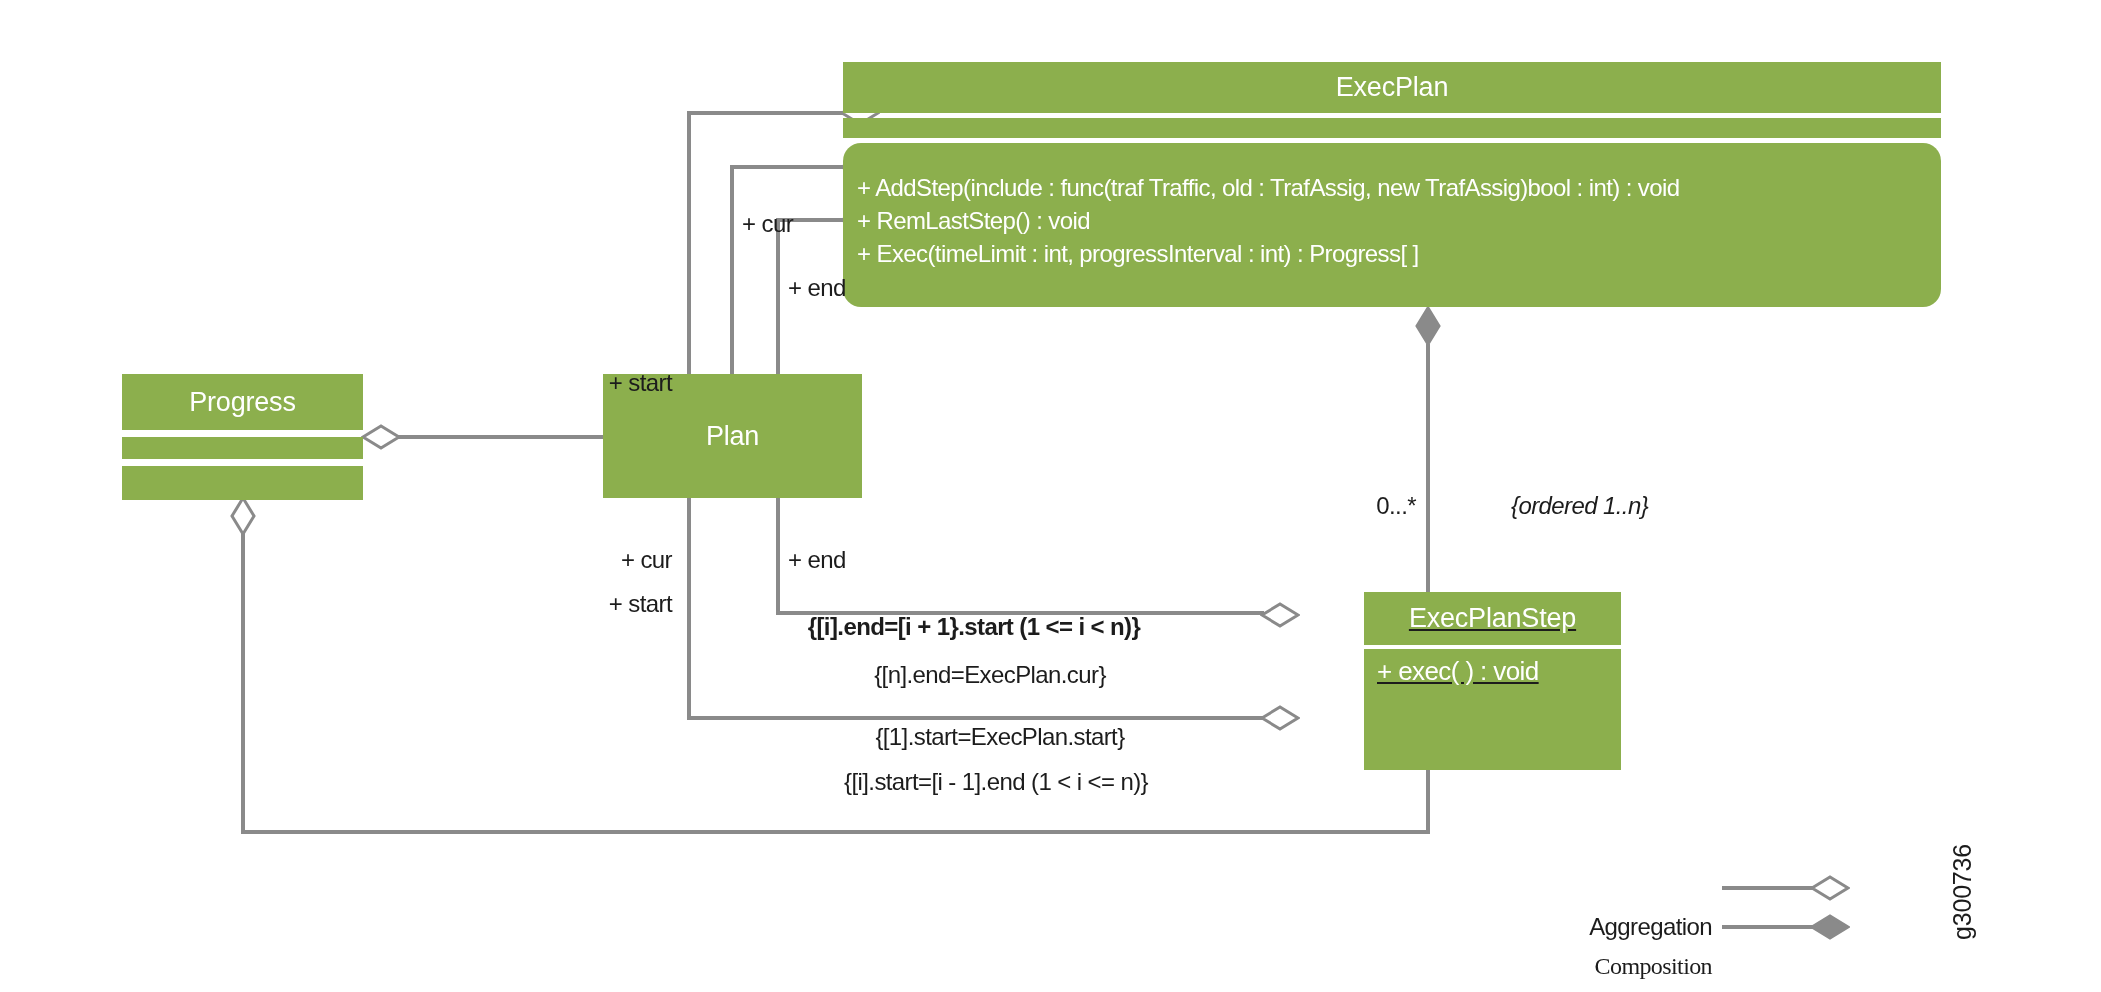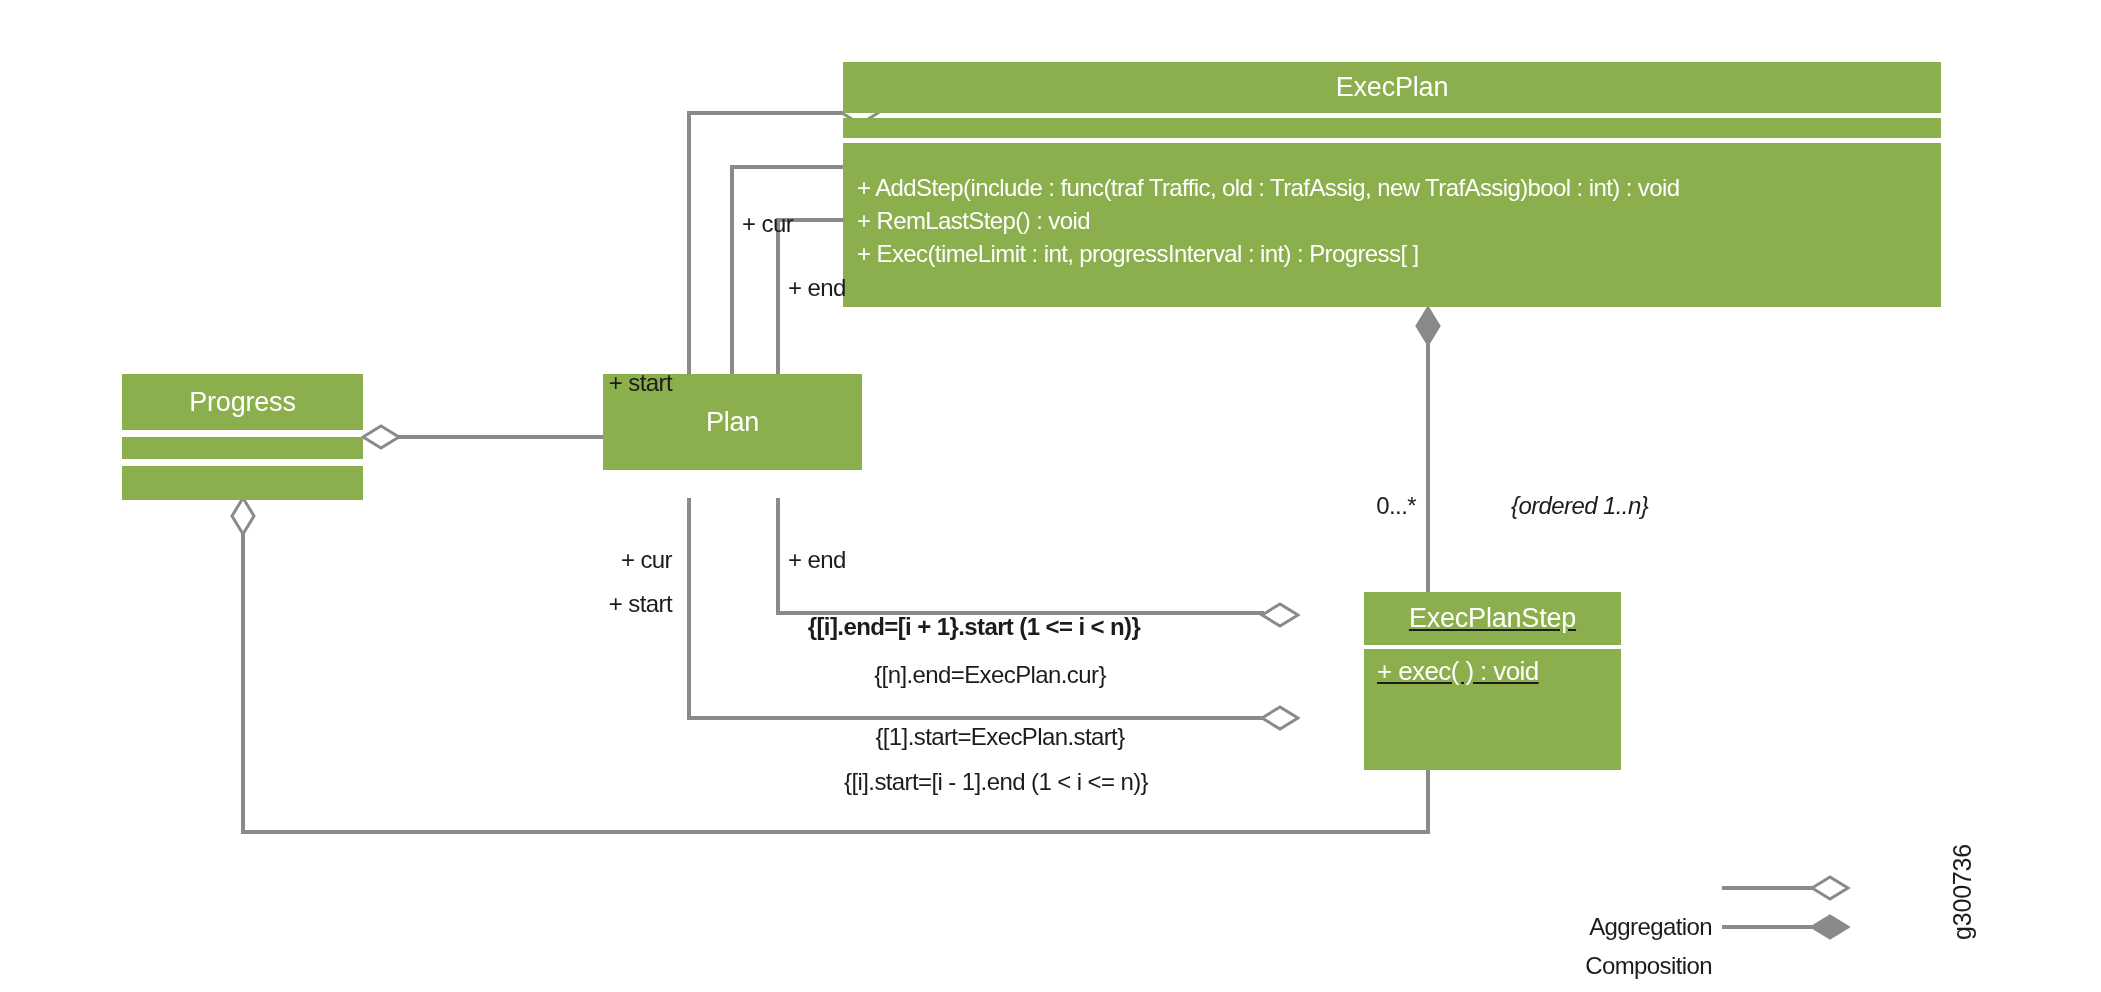--- a/index.html
+++ b/index.html
@@ -86,36 +86,36 @@
     </svg>
   <div class="ln" style="left:241px;top:533px;width:4px;height:299px;"></div>
   <div class="ln" style="left:241px;top:830px;width:1189px;height:4px;"></div>
   <div class="ln" style="left:1426px;top:735px;width:4px;height:97px;"></div>
 
   <div class="uml-box" style="left:843px;top:62px;width:1098px;height:245px;">
     <div class="band title-band" style="height:51px;">
       <span>ExecPlan</span>
     </div>
     <div class="band" style="height:20px;margin-top:5px;"></div>
-    <div class="band method-band" style="height:164px;margin-top:5px;padding:28px 0 0 14px;box-sizing:border-box;">
+    <div class="band method-band" style="height:164px;margin-top:5px;padding:28px 0 0 14px;box-sizing:border-box;border-radius:18px;">
       <div>+ AddStep(include : func(traf Traffic, old : TrafAssig, new TrafAssig)bool : int) : void</div>
       <div>+ RemLastStep() : void</div>
       <div>+ Exec(timeLimit : int, progressInterval : int) : Progress[ ]</div>
     </div>
   </div>
 
   <div class="uml-box" style="left:122px;top:374px;width:241px;height:123px;">
     <div class="band title-band" style="height:56px;">
       <span>Progress</span>
     </div>
     <div class="band" style="height:22px;margin-top:7px;"></div>
     <div class="band" style="height:34px;margin-top:7px;"></div>
   </div>
 
-  <div class="uml-box band title-band" style="left:603px;top:374px;width:259px;height:96px;">
+  <div class="uml-box band title-band" style="left:603px;top:374px;width:259px;height:124px;">
     <span>Plan</span>
   </div>
 
   <div class="uml-box band" style="left:1364px;top:592px;width:257px;height:178px;text-decoration:underline;">
     <div class="title-band" style="height:53px;">
       <span>ExecPlanStep</span>
     </div>
     <div style="height:4px;background:#fff;"></div>
     <div class="method-band" style="padding:6px 0 0 13px;font-size:26px;">
       <div>+ exec( ) : void</div>
@@ -136,21 +136,21 @@
   <div class="lbl center" style="left:760px;top:621px;width:460px;">{[n].end=ExecPlan.cur}</div>
   <div class="lbl center" style="left:770px;top:683px;width:460px;">{[1].start=ExecPlan.start}</div>
   <div class="lbl center" style="left:766px;top:728px;width:460px;">{[i].start=[i - 1].end (1 &lt; i &lt;= n)}</div>
 
   <div class="lbl right" style="left:1540px;top:873px;width:172px;">Aggregation</div>
   <div class="ln" style="left:1722px;top:886px;width:92px;height:4px;"></div>
   <svg class="dia" style="left:1810px;top:874px;" width="40" height="28" viewBox="0 0 40 28">
       <polygon points="2,14 20,3 38,14 20,25"></polygon>
     </svg>
 
-  <div class="lbl right" style="left:1540px;top:912px;width:172px;">Composition</div>
+  <div class="lbl right" style="left:1540px;top:912px;width:172px;font-family:Liberation Serif, serif;">Composition</div>
   <div class="ln" style="left:1722px;top:925px;width:92px;height:4px;"></div>
   <svg class="dia filled" style="left:1810px;top:913px;" width="40" height="28" viewBox="0 0 40 28">
       <polygon points="2,14 20,3 38,14 20,25"></polygon>
     </svg>
 
   <div class="watermark">g300736</div>
 
 </div>
 
 </body></html>

